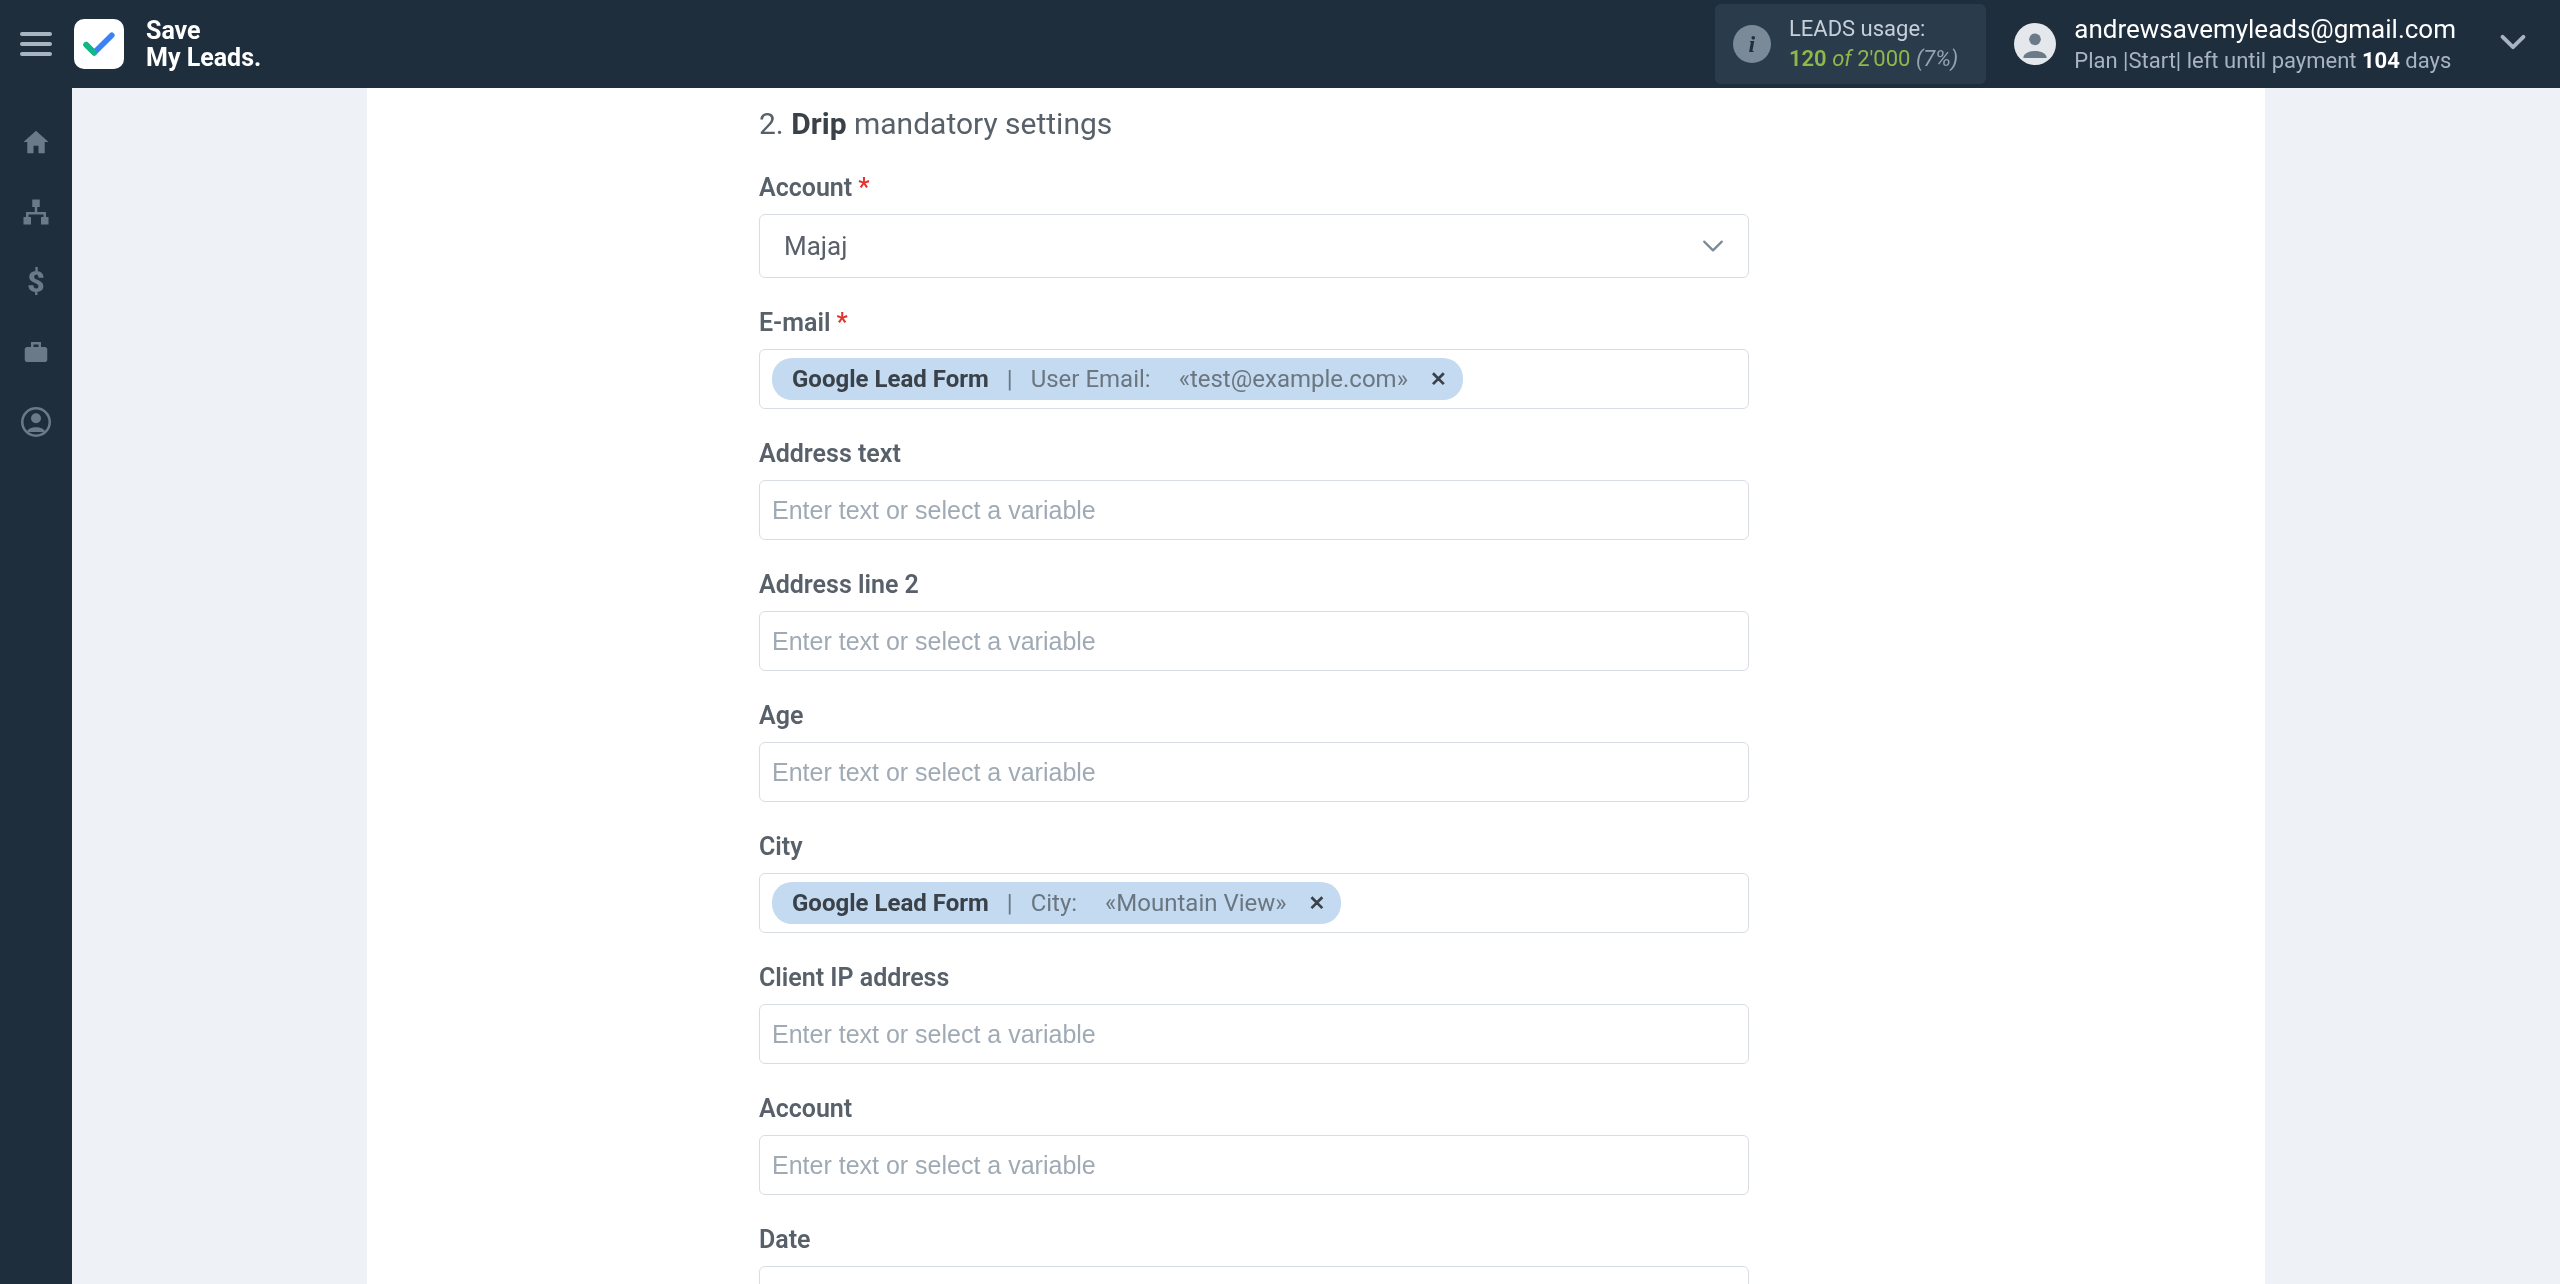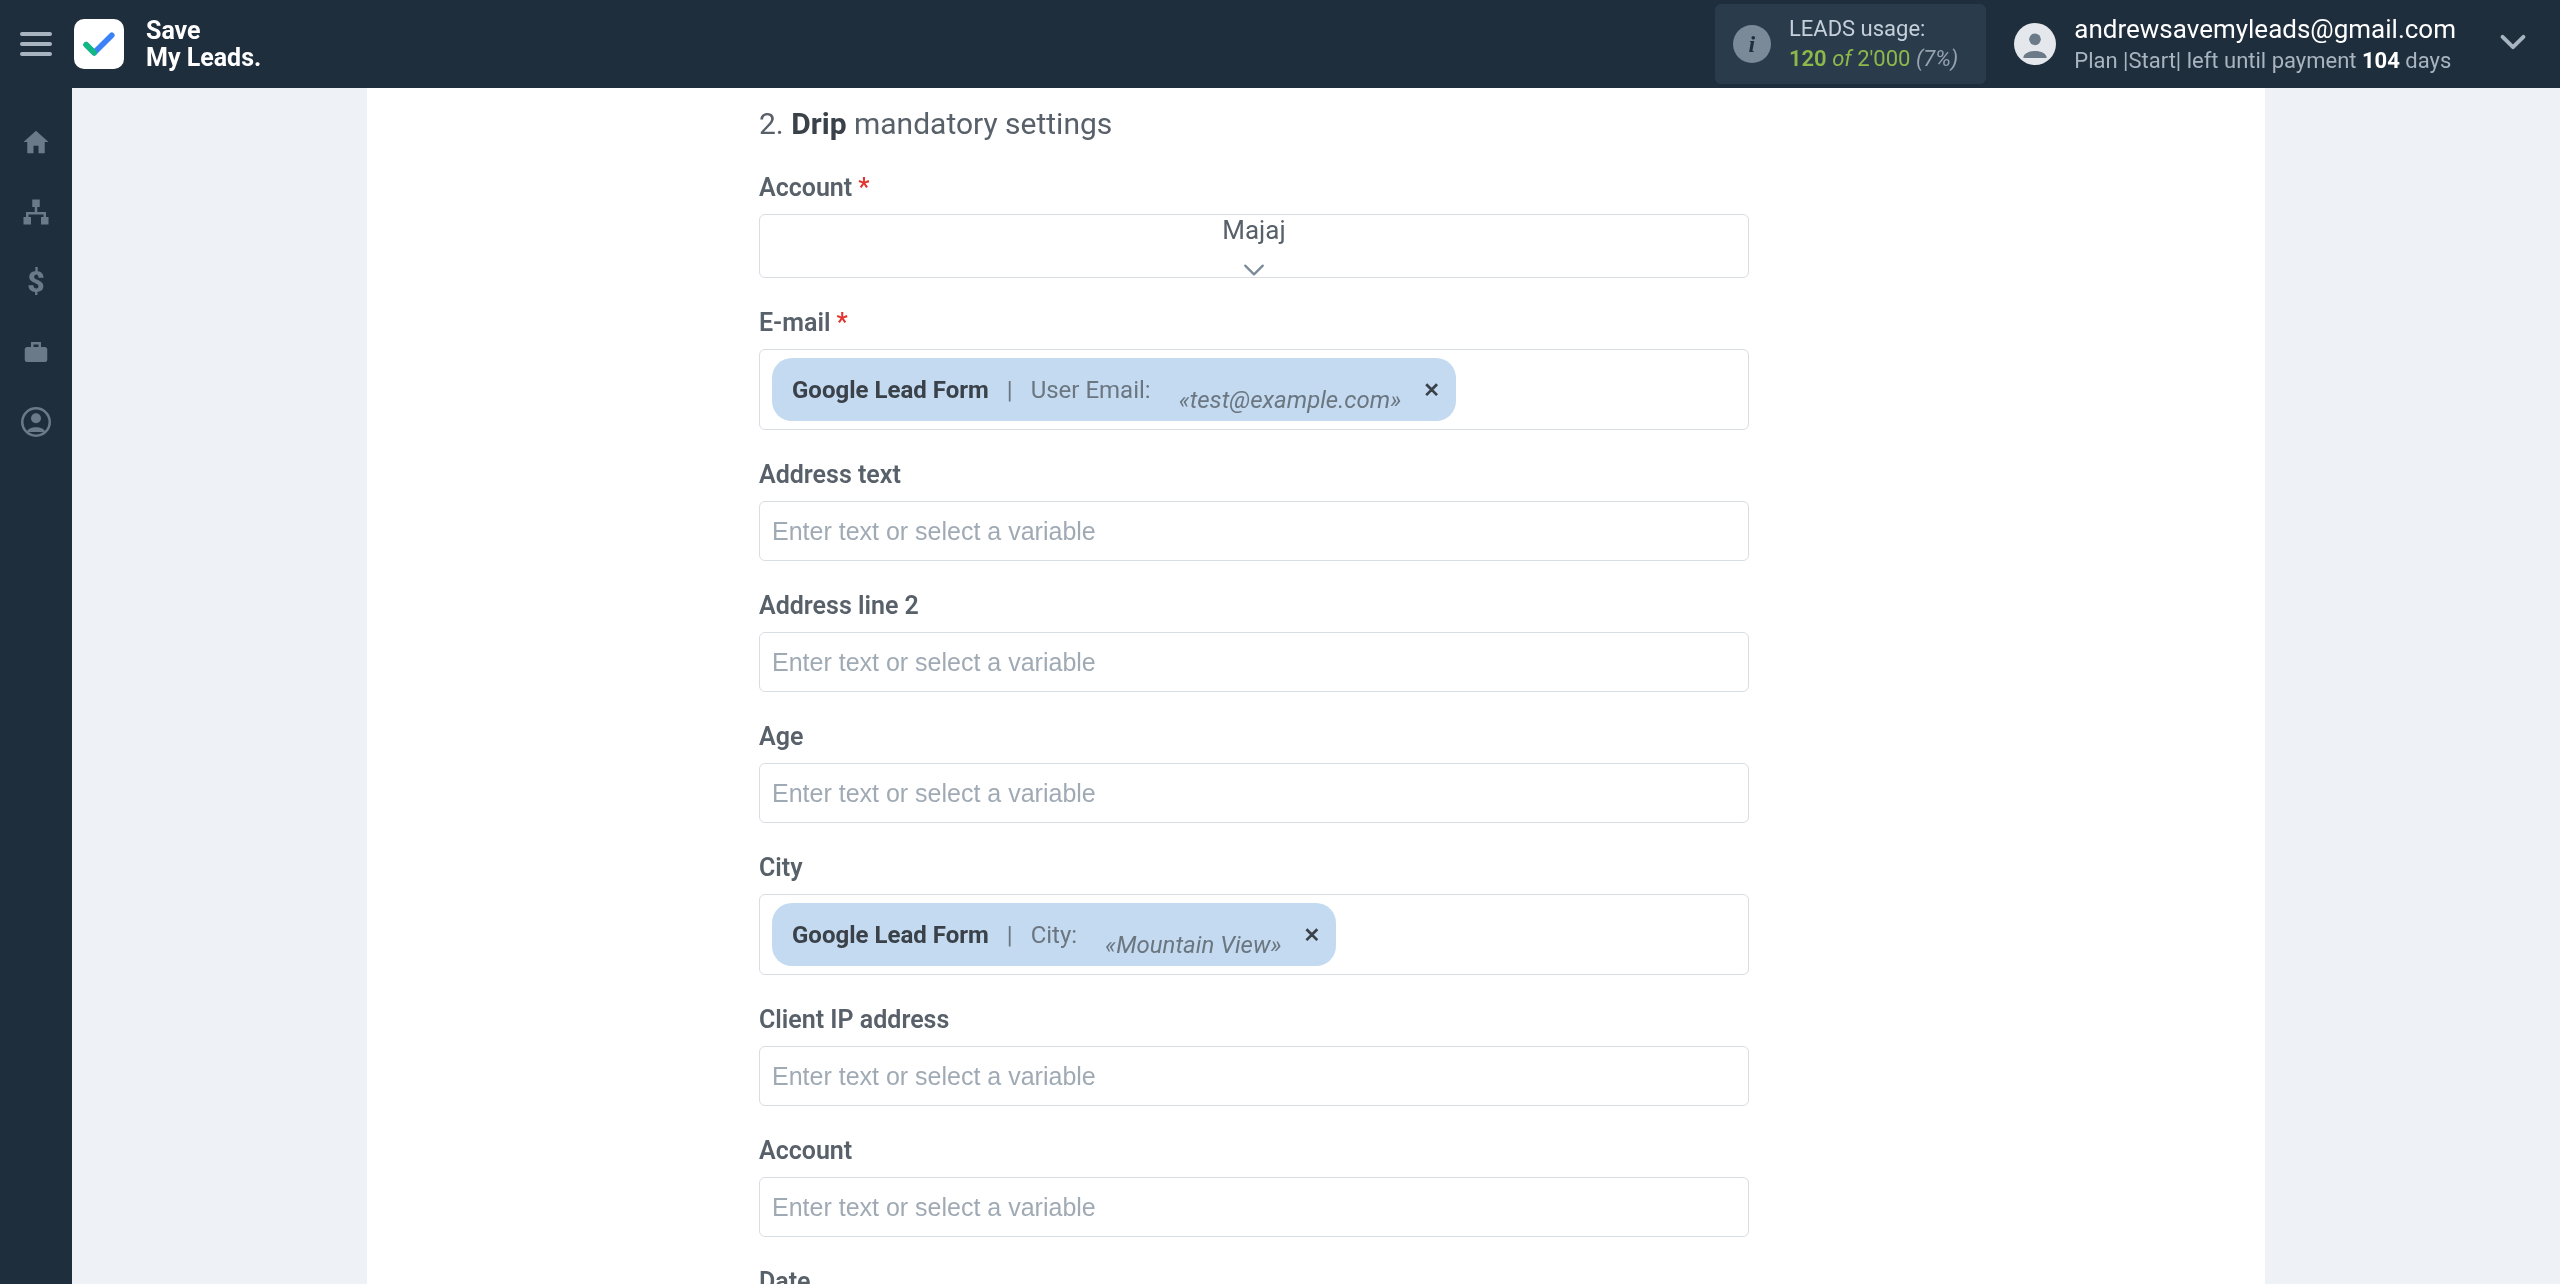--- a/index.html
+++ b/index.html
@@ -224,21 +224,20 @@
       border-radius: 6px;
       height: 64px;
       display: flex;
       align-items: center;
       justify-content: space-between;
       padding: 0 24px;
       cursor: pointer;
       font-size: 26px;
       color: #58606a;
       background: #fff;
-      flex-direction: column;
     }
     .select-box svg { width: 22px; height: 14px; }
     .input-box {
       border: 1px solid #d8dde3;
       border-radius: 6px;
       min-height: 58px;
       display: flex;
       align-items: center;
       padding: 8px 12px;
       background: #fff;
@@ -272,23 +271,21 @@
       color: #3a4149;
     }
     .tag-sep {
       color: #6b7680;
       margin: 0 4px;
     }
     .tag-field {
       color: #6b7680;
     }
     .tag-value {
-      font-style: italic;
       color: #6b7680;
-      margin-top: 21px;
     }
     .tag-close {
       margin-left: 8px;
       font-weight: 700;
       cursor: pointer;
       color: #3a4149;
       font-size: 20px;
     }
   </style>
 </head>

